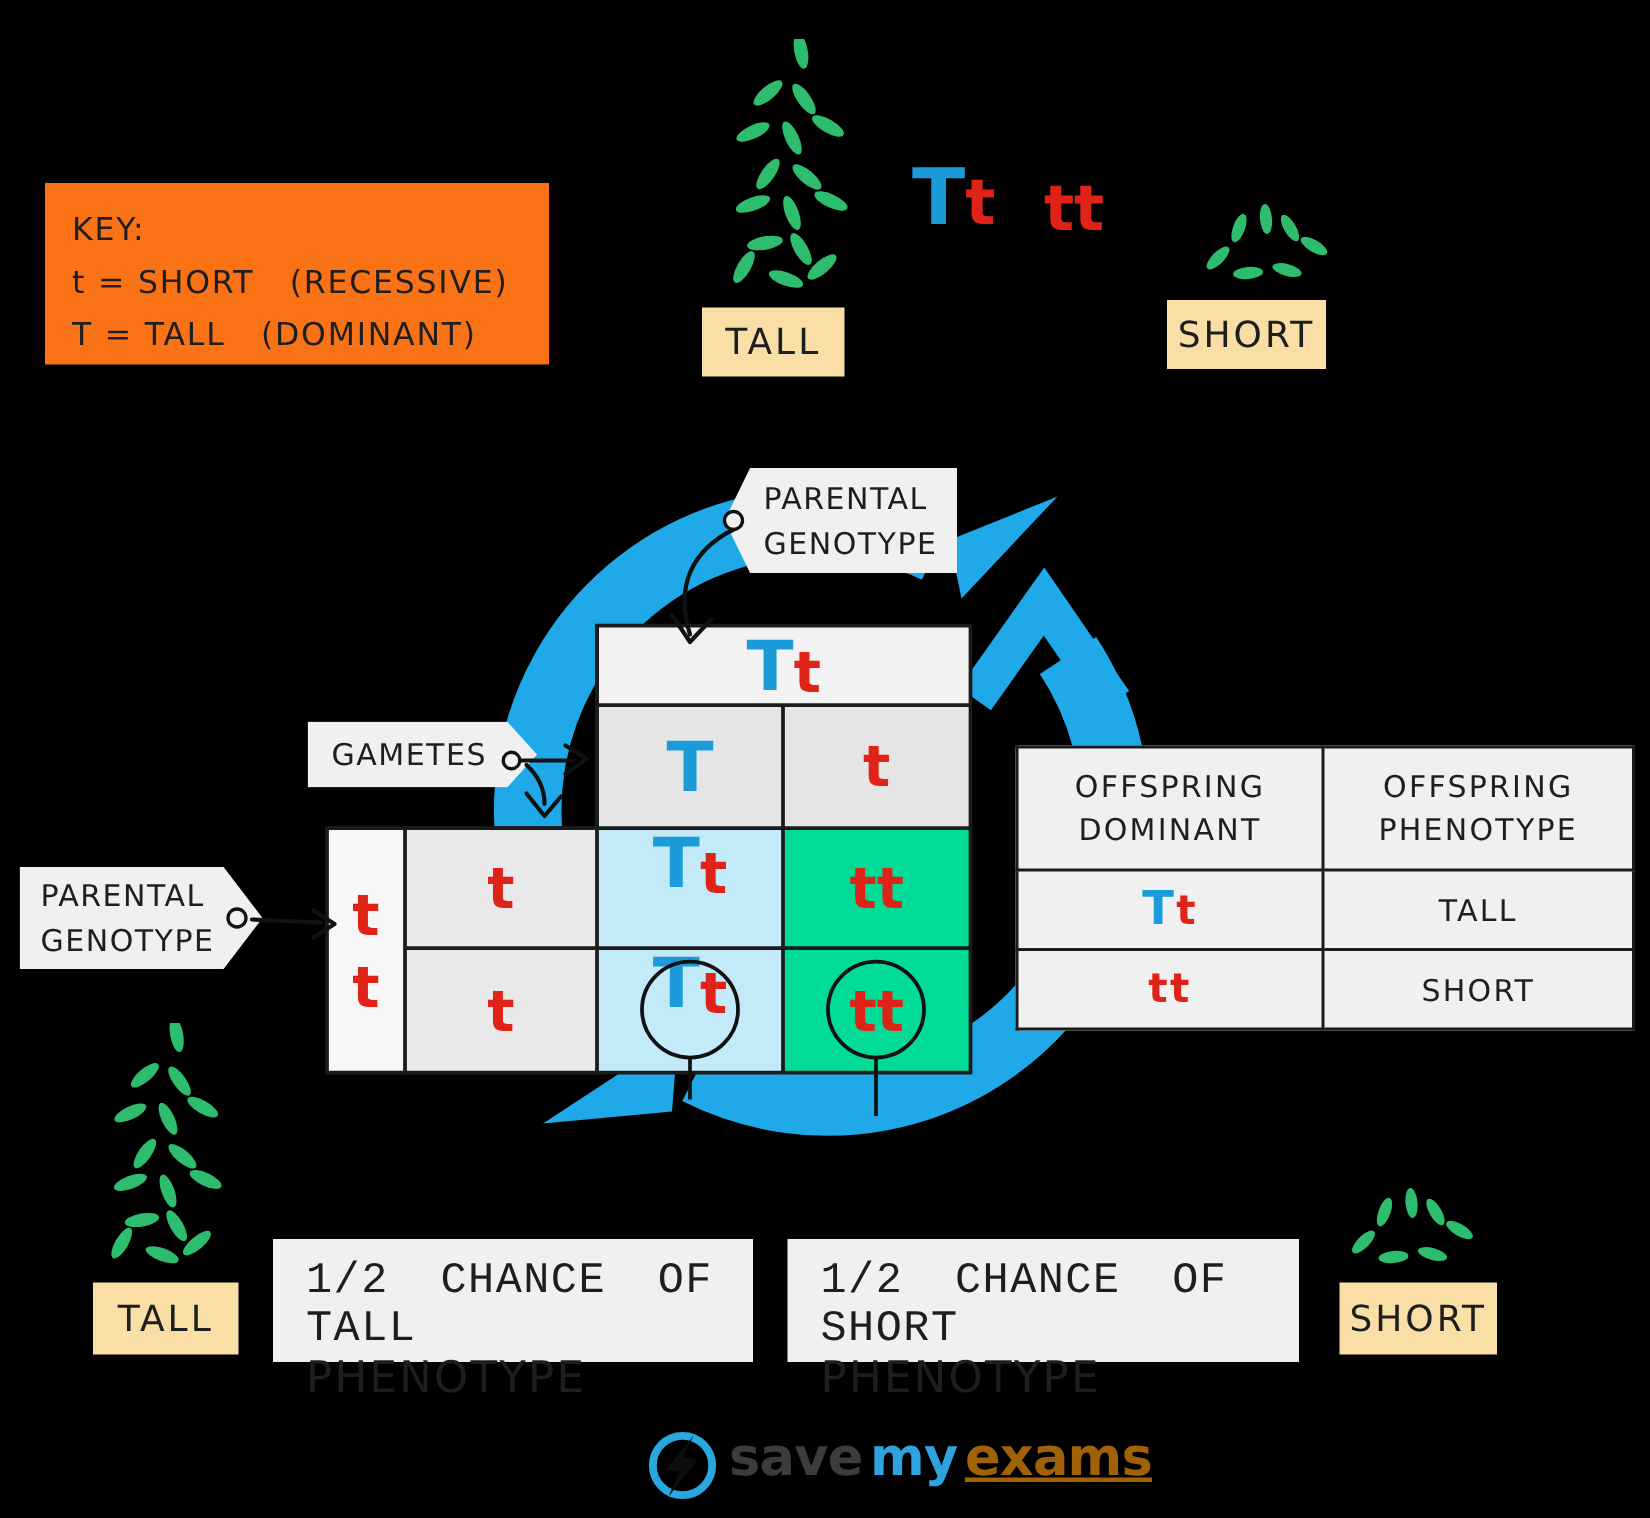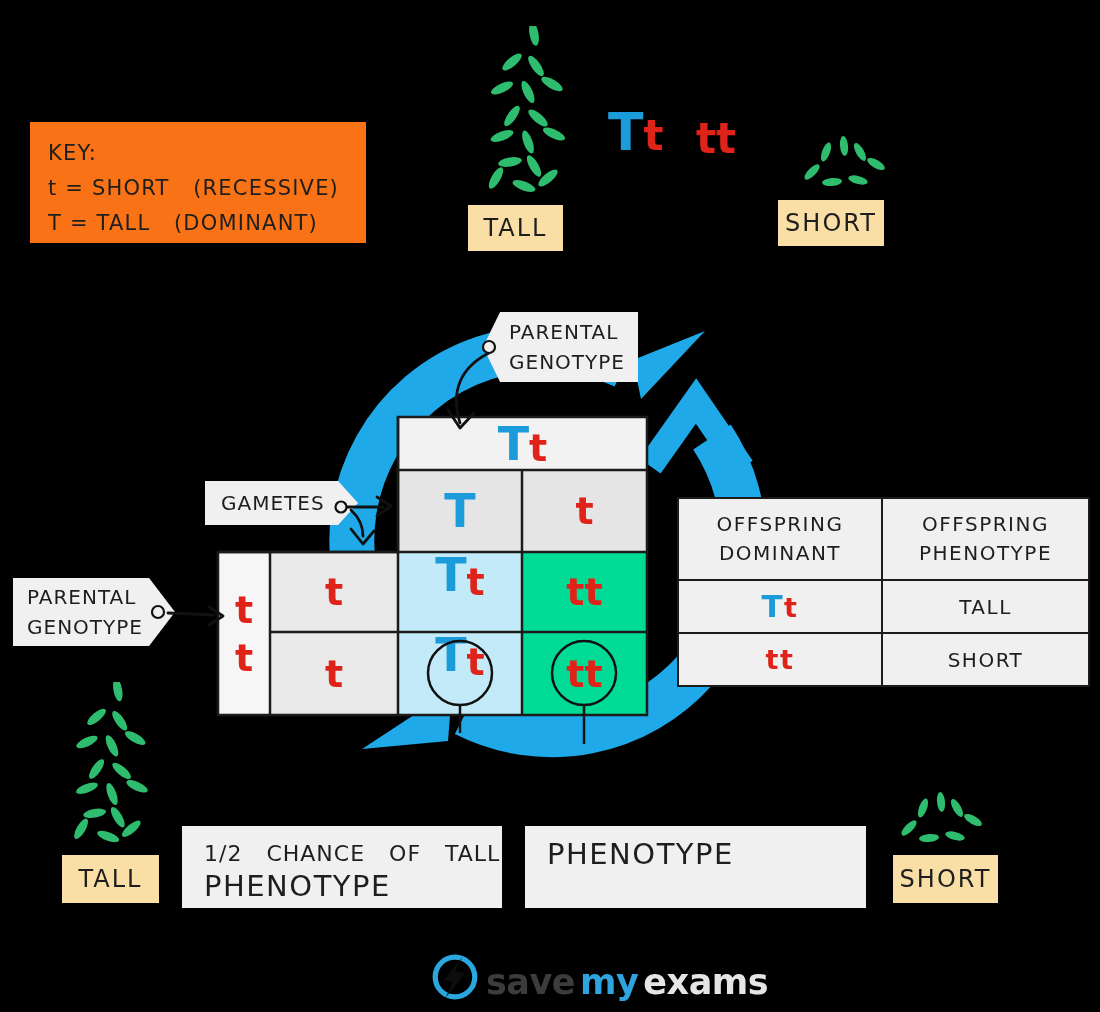--- a/index.html
+++ b/index.html
@@ -60,37 +60,37 @@
   table.ot td,table.ot th{border:2.5px solid #1b1b1b;text-align:center;vertical-align:middle;
       font-weight:normal;font-size:20px;letter-spacing:1.5px;color:#1e1e1e;}
   table.ot th{width:200px;height:78px;line-height:29px;}
   table.ot th:last-child{width:203px;}
   td.geno{height:49px;}
   td.geno .glT{font-size:31px;}
   td.geno .glt{font-size:27px;}
 
   
   .resbox{position:absolute;background:#f0f0f0;box-sizing:border-box;padding:12px 0 0 22px;}
-  .resbox .l1{font-size:22px;letter-spacing:1px;word-spacing:16px;line-height:32px;}
+  .resbox .l1{font-size:29px;letter-spacing:1px;word-spacing:16px;line-height:32px;font-family:Liberation Mono, monospace;}
   .resbox .l2{font-size:29px;letter-spacing:1.5px;line-height:32px;}
   #res-tall{left:182px;top:826px;width:320px;height:82px;}
   #res-short{left:525px;top:826px;width:341px;height:82px;}
 
   
   #tan-tall-top{left:468px;top:205px;width:95px;height:46px;}
   #tan-short-top{left:778px;top:200px;width:106px;height:46px;}
   #tan-tall-bot{left:62px;top:855px;width:97px;height:48px;}
   #tan-short-bot{left:893px;top:855px;width:105px;height:48px;}
 
   
-  #logo{left:430px;top:952px;display:flex;align-items:flex-end;}
+  #logo{left:430px;top:952px;display:flex;align-items:flex-start;}
   #logo .word{font-weight:bold;font-size:35px;letter-spacing:-0.5px;}
   #logo .w-save{color:#3c3c3b;margin-left:6px;}
   #logo .w-my{color:#2fa3de;margin-left:5px;}
-  #logo .w-exams{color:#e5e5e5;margin-left:5px;}
+  #logo .w-exams{color:#a16207;margin-left:5px;text-decoration:underline;}
 </style>
 </head>
 <body>
 
 <div id="stage">
 
   <svg class="layer" viewBox="0 0 1100 1012">
     <path d="M437,700 A192,192 0 0 1 624,366" stroke="#1fa9e8" stroke-width="45" fill="none"></path>
     <polygon points="633,360 705,331 641,399" fill="#1fa9e8"></polygon>
     <path d="M465,714 A192,192 0 0 0 712,437" stroke="#1fa9e8" stroke-width="45" fill="none"></path>
@@ -262,20 +262,21 @@
       <ellipse cx="32" cy="46" rx="10" ry="4" transform="rotate(-5 32 46)"></ellipse>
       <ellipse cx="58" cy="44" rx="10" ry="4" transform="rotate(15 58 44)"></ellipse>
     </g>
   </svg>
 
   <div class="resbox" id="res-tall">
     <div class="l1">1/2 CHANCE OF TALL</div>
     <div class="l2">PHENOTYPE</div>
   </div>
   <div class="resbox" id="res-short">
+    <div class="l1">1/2 CHANCE OF SHORT</div>
     <div class="l2">PHENOTYPE</div>
   </div>
 
   <div class="tan" id="tan-tall-bot">
     <span>TALL</span>
   </div>
   <div class="tan" id="tan-short-bot">
     <span>SHORT</span>
   </div>
 

